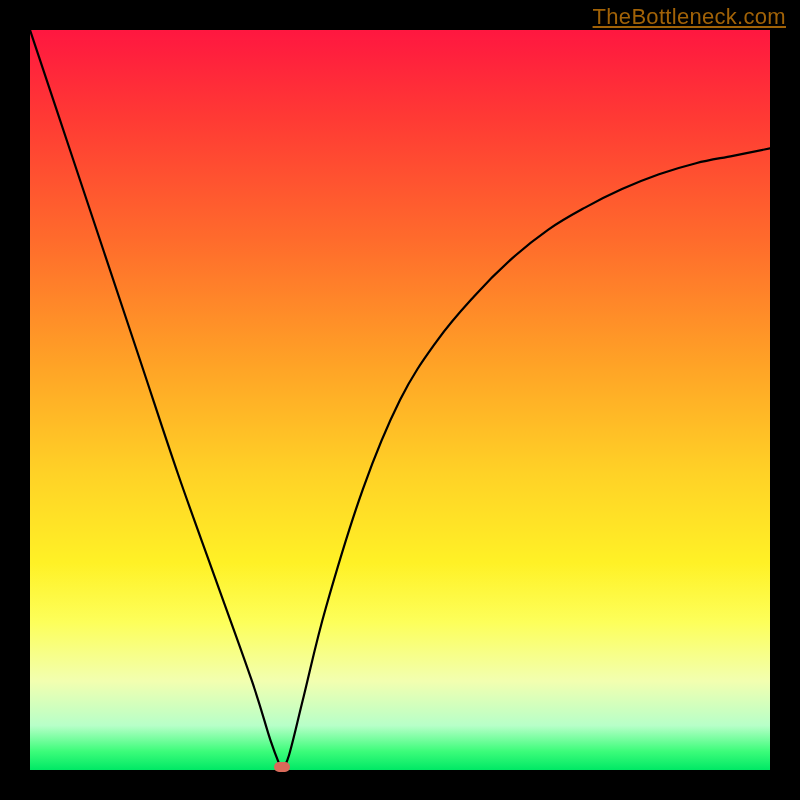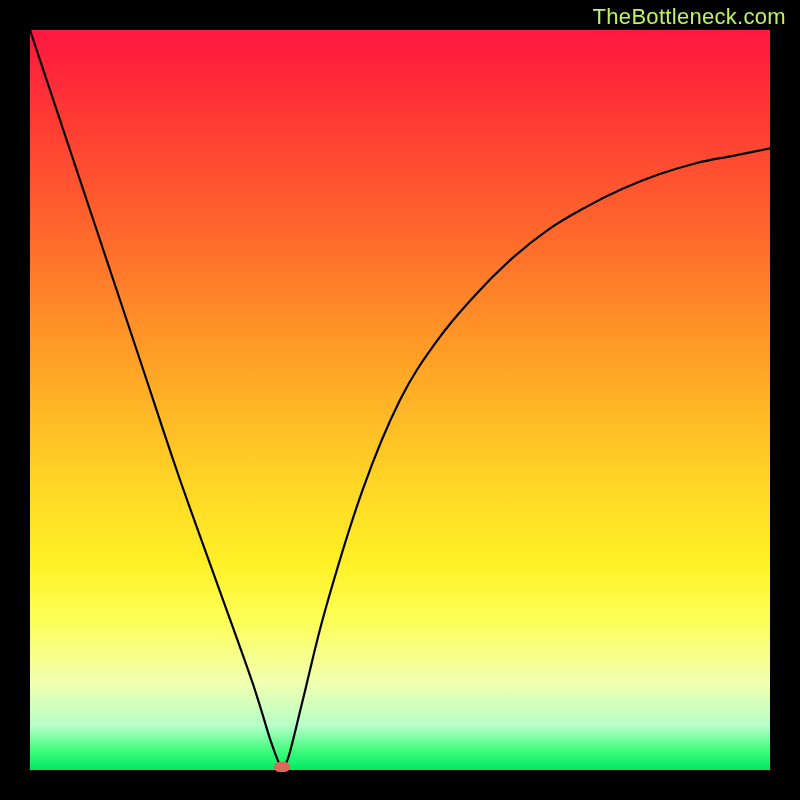--- a/index.html
+++ b/index.html
@@ -38,25 +38,26 @@
       #f2ffb0 88%,
       #b7ffc8 94%,
       #3cfc7a 97.5%,
       #00e865 100%
     );
   }
   .watermark {
     position: absolute;
     top: 4px;
     right: 14px;
-    color: #bef264;
+    color: #a16207;
     font-size: 22px;
     font-weight: 500;
     letter-spacing: 0.3px;
     user-select: none;
+    text-decoration: underline;
   }
   svg.curve {
     position: absolute;
     top: 0;
     left: 0;
     width: 740px;
     height: 740px;
   }
   .marker {
     position: absolute;

